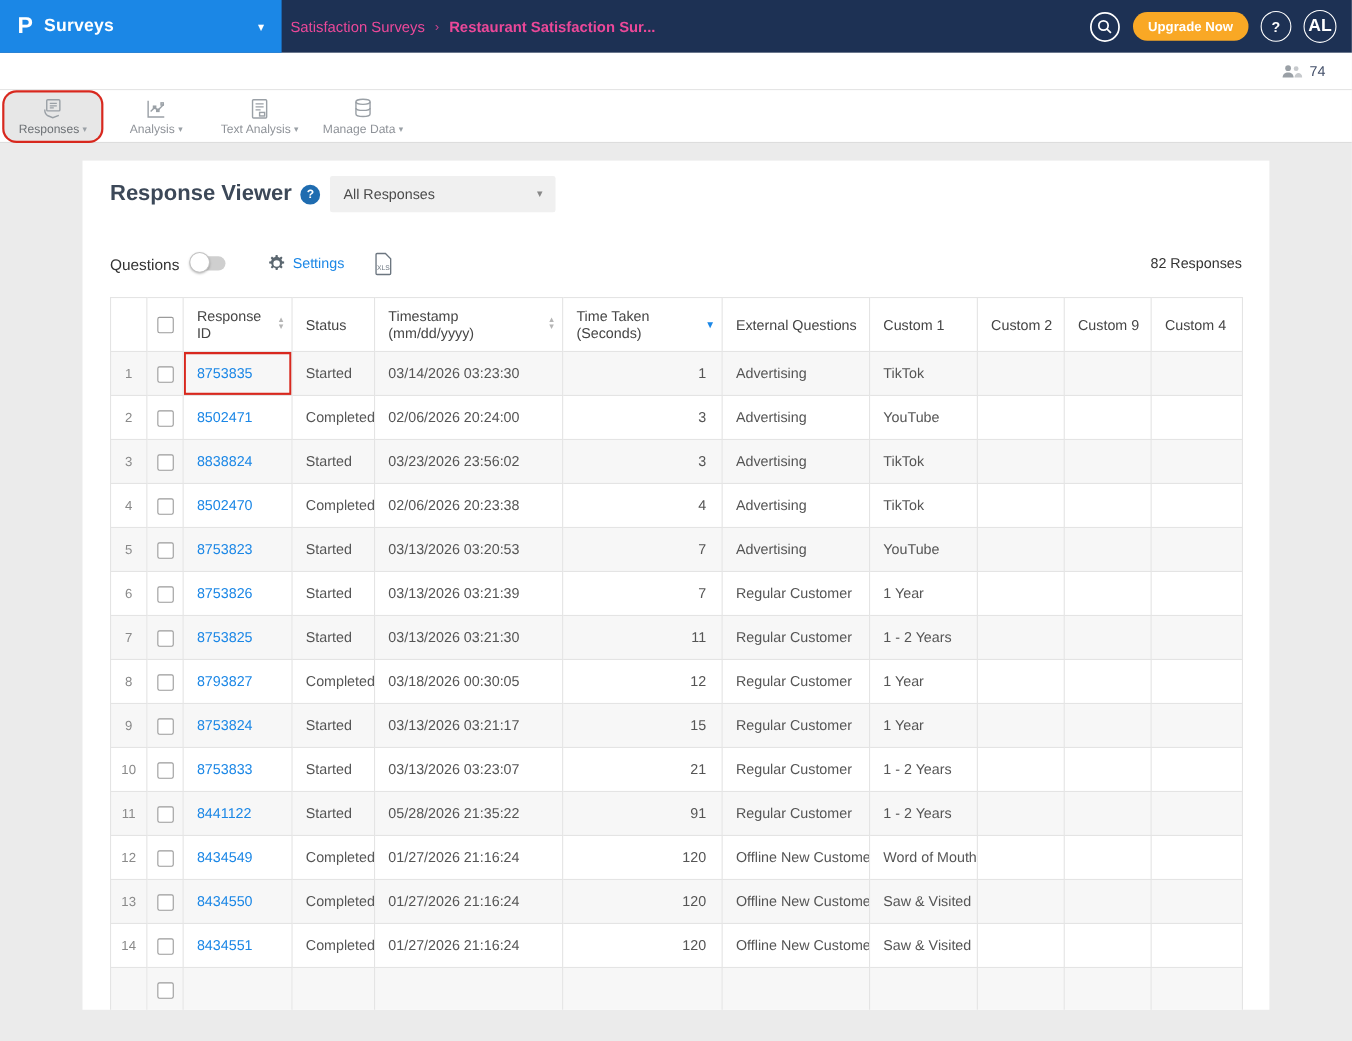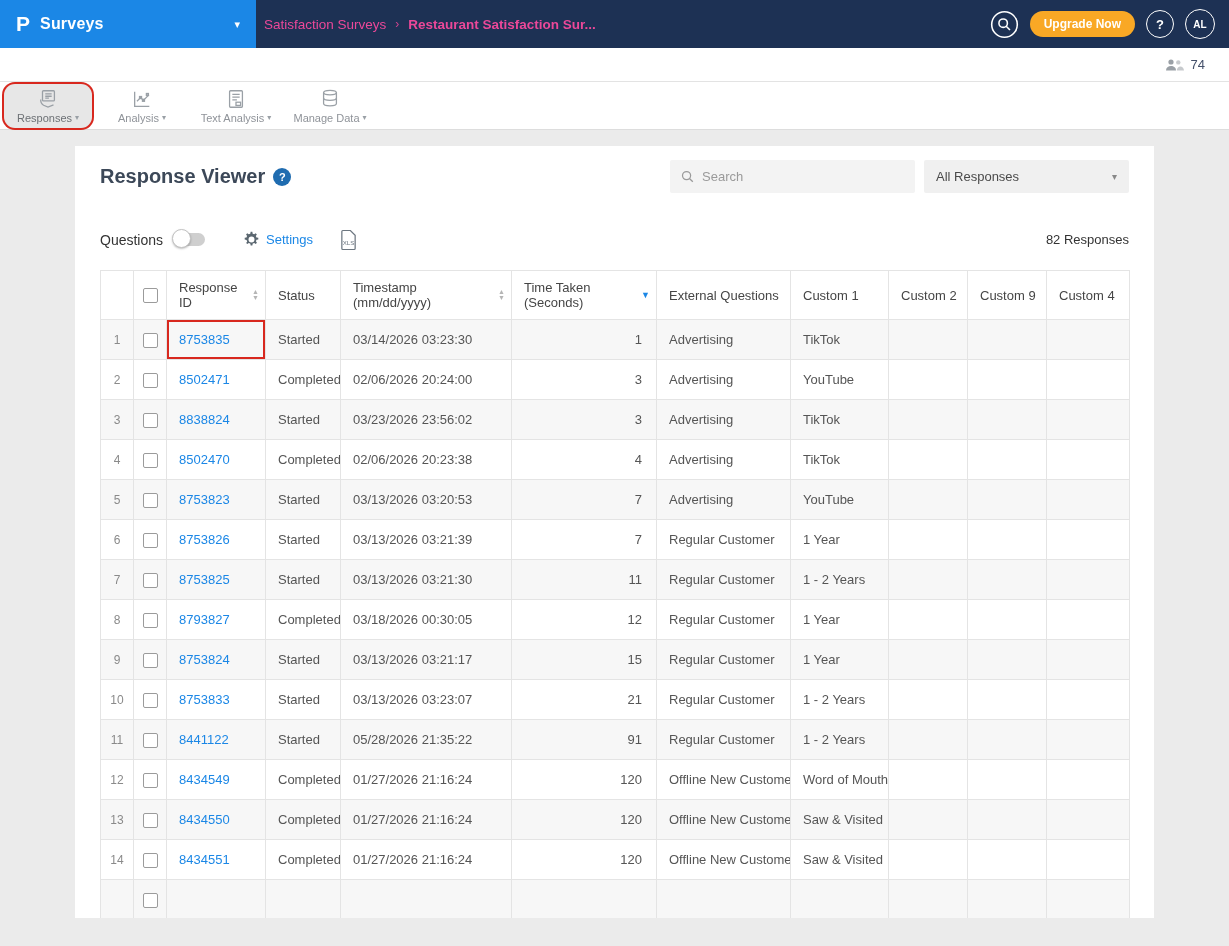--- a/index.html
+++ b/index.html
@@ -14,21 +14,21 @@
   .brand { width:256px; height:48px; background:#1b87e6; display:flex; align-items:center; padding:0 16px; color:#fff; }
   .brand-logo { font-size:21px; font-weight:800; margin-right:10px; }
   .brand-name { font-size:16px; font-weight:600; letter-spacing:.2px; }
   .brand-caret { margin-left:auto; font-size:11px; }
   .crumbs { display:flex; align-items:center; gap:9px; margin-left:8px; color:#ec4899; font-size:13.5px; }
   .bc-sep { opacity:.85; font-size:12px; }
   .bc-last { font-weight:600; }
   .top-right { margin-left:auto; display:flex; align-items:center; gap:11px; padding-right:14px; }
   .upgrade { background:#f9a825; color:#fff; font-size:12px; font-weight:700; padding:6px 14px; border-radius:14px; border:0; font-family:inherit; cursor:pointer; }
   .circle-btn { width:28px; height:28px; border:1.5px solid #fff; border-radius:50%; color:#fff; display:flex; align-items:center; justify-content:center; font-size:13px; font-weight:700; }
-  .avatar { width:30px; height:30px; font-size:10px; }
+  .avatar { width:30px; height:30px; font-size:16px; }
   
   .nav { height:34px; background:#fff; border-bottom:1px solid #e3e3e3; display:flex; align-items:stretch; padding-left:18px; }
   .tab { display:flex; align-items:center; padding:0 2px; margin-right:30px; font-size:14px; color:#1d3154; font-weight:500; border-bottom:3px solid transparent; cursor:pointer; }
   .tab.active { color:#1b87e6; border-bottom-color:#1b87e6; }
   .nav-right { margin-left:auto; display:flex; align-items:center; gap:7px; padding-right:24px; font-size:13px; color:#44506a; }
   
   .toolbar { height:48px; background:#fff; border-bottom:1px solid #ddd; display:flex; align-items:center; padding-left:4px; gap:6px; }
   .tool { width:88px; height:44px; display:flex; flex-direction:column; align-items:center; justify-content:center; gap:2px; cursor:pointer; }
   .tool svg { stroke:#9aa0a6; fill:none; stroke-width:1.4; }
   .tool-lb { font-size:11px; color:#8f9399; display:flex; align-items:center; gap:3px; white-space:nowrap; }
@@ -159,29 +159,20 @@
       <span class="tool-lb">Manage Data<span class="caret-sm">▾</span></span>
     </div>
   </div>
 
 <div class="main">
   <div class="card">
 
     <div class="card-head">
       <span class="title">Response Viewer</span>
       <span class="help-badge">?</span>
-      <div class="searchbox">
-        <span style="display:flex;">
-          <svg width="15" height="15" viewBox="0 0 24 24" fill="none">
-              <circle cx="10.5" cy="10.5" r="6.5" stroke="#9a9a9a" stroke-width="2"></circle>
-              <path d="M15.5 15.5l5 5" stroke="#9a9a9a" stroke-width="2"></path>
-            </svg>
-        </span>
-        <input placeholder="Search" style="">
-      </div>
       <div class="filter">
         <span>All Responses</span>
         <span class="caret">▾</span>
       </div>
     </div>
 
     <div class="controls">
       <span class="q-label">Questions</span>
       <span class="toggle">
           <span class="knob"></span>

